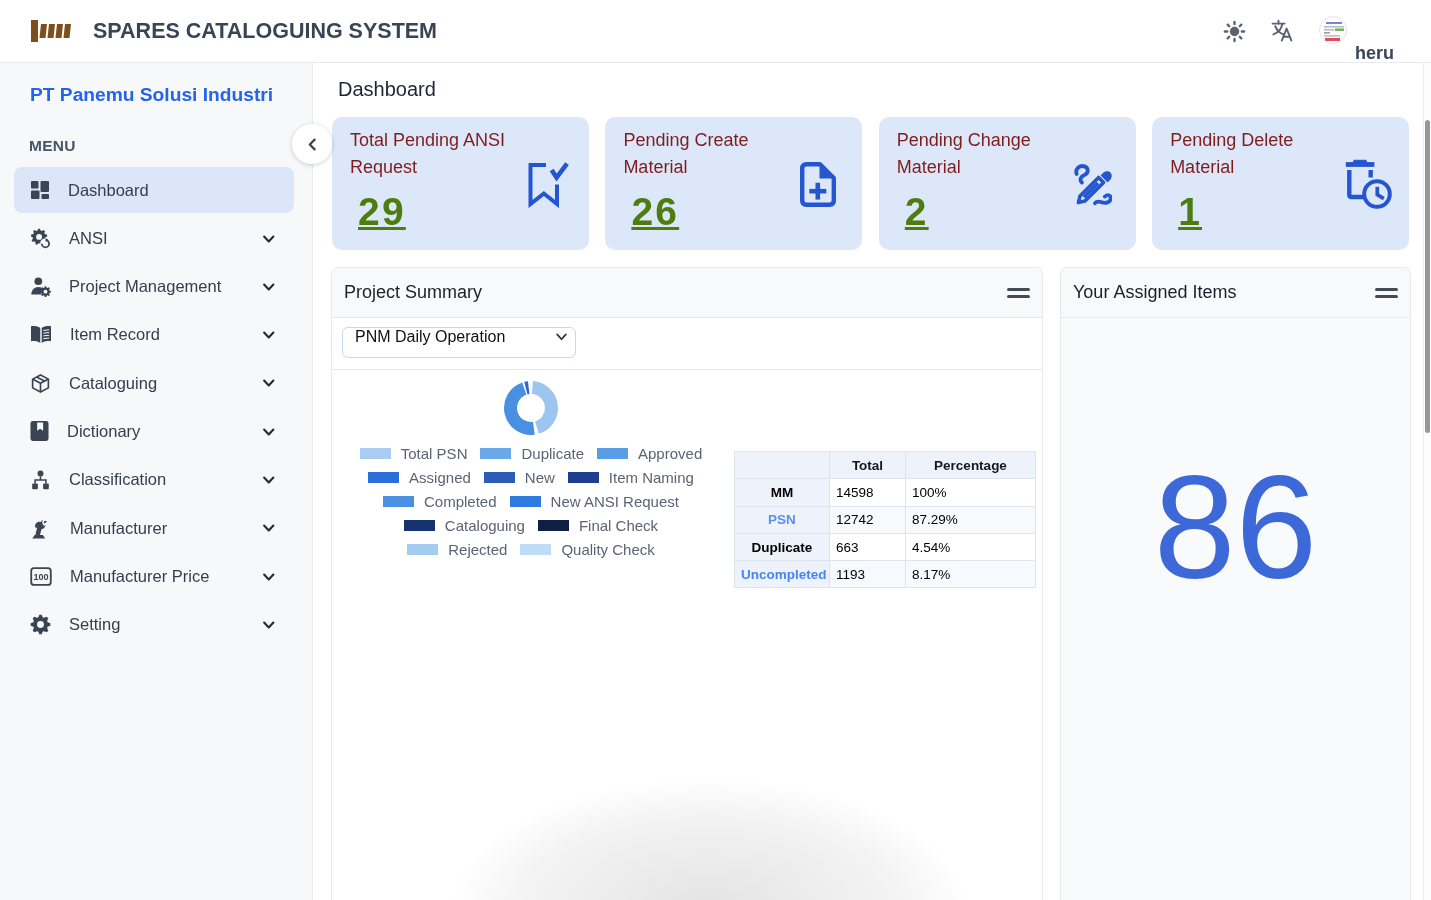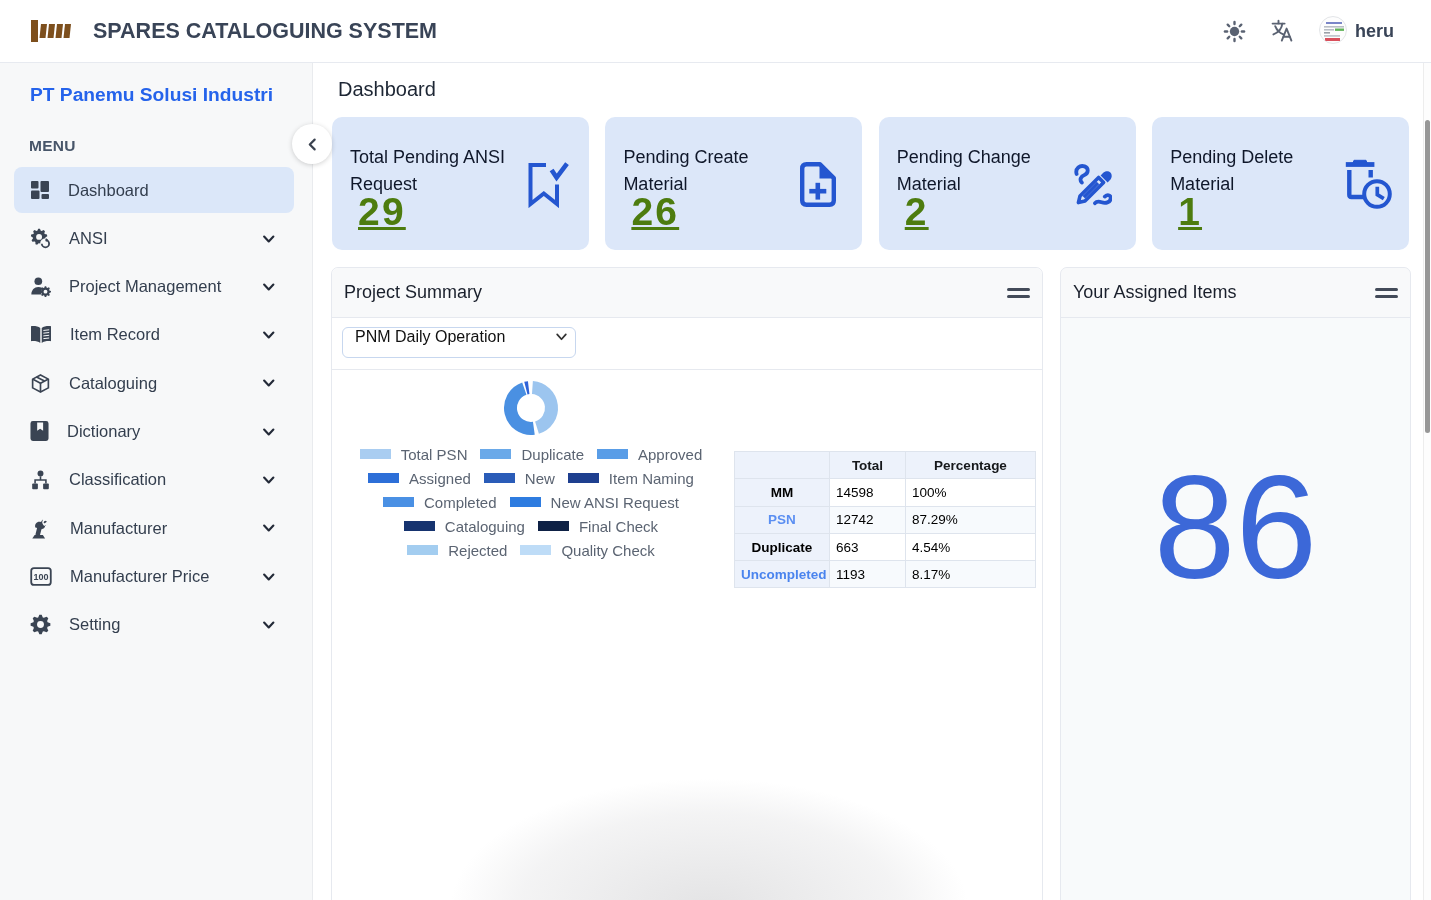--- a/index.html
+++ b/index.html
@@ -2,53 +2,53 @@
 <html><head>
 <meta charset="utf-8">
 <style>
 * { margin:0; padding:0; box-sizing:border-box; }
 html,body { width:1431px; height:900px; overflow:hidden; font-family:"Liberation Sans", sans-serif; background:#fff; }
 .hdr { position:absolute; left:0; top:0; width:1431px; height:63px; background:#fff; border-bottom:1px solid #e7eaf0; z-index:5; }
 .logo { position:absolute; left:31px; top:20px; }
 .hdr-title { position:absolute; left:93px; top:19px; font-size:21.5px; font-weight:bold; color:#394457; }
 .hdr-right { position:absolute; left:0; top:0; width:1431px; height:63px; } .hri { position:absolute; }
 .avatar { width:28px; height:28px; border-radius:50%; border:1px solid #e3e5e8; background:#fdfdfd; overflow:hidden; position:relative; }
-.uname { font-size:18px; font-weight:bold; color:#394457; }
+.uname { font-size:18px; font-weight:bold; color:#394457;margin-top:22px; }
 
 .side { position:absolute; left:0; top:63px; width:313px; height:837px; background:#f7f8f9; border-right:1px solid #e9ebee; }
 .side-title { position:absolute; left:30px; top:21px; font-size:19.2px; font-weight:bold; color:#2563eb; }
 .menu-label { position:absolute; left:29px; top:74px; font-size:15.5px; font-weight:bold; color:#475569; letter-spacing:0.3px; }
 .nav { position:absolute; left:14px; top:104px; width:280px; }
 .nav-item { height:46px; margin-bottom:2.3px; display:flex; align-items:center; padding:0 19px 0 16px; border-radius:8px; color:#333e4e; font-size:16.5px; }
 .nav-item.active { background:#dbe7f9; }
 .nav-item svg { flex:0 0 auto; }
 .nav-item .txt { margin-left:18px; flex:1; }
 .chev { width:13.5px; height:13.5px; }
 .collapse-btn { position:absolute; left:292px; top:124px; width:40px; height:40px; border-radius:50%; background:#fff; box-shadow:0 1px 5px rgba(0,0,0,0.18); z-index:6; display:flex; align-items:center; justify-content:center; }
 
 .main { position:absolute; left:314px; top:63px; width:1109px; height:837px; background:#fff; }
 .pg-title { position:absolute; left:24px; top:15px; font-size:20px; font-weight:500; color:#1d2634; }
 .cards { position:absolute; left:18px; top:54px; width:1077px; display:flex; gap:16.5px; }
 .scard { flex:1; height:133px; background:#dce7f9; border-radius:10px; position:relative; }
-.scard .lbl { position:absolute; left:18px; top:27px; font-size:18px; color:#0f172a; line-height:26.5px; width:190px; }
+.scard .lbl { position:absolute; left:18px; top:10px; font-size:18px; color:#7f1d1d; line-height:26.5px; width:190px; }
 .scard .num { position:absolute; left:26px; top:75px; font-size:39px; font-weight:bold; color:#4d7c0f; letter-spacing:2.2px; line-height:39px;text-decoration:underline; }
 .scard .ic { position:absolute; }
 
 .card { position:absolute; background:#fff; border:1px solid #e6e9ef; border-radius:7px; }
 .card-h { height:50px; border-bottom:1px solid #e6e9ef; background:#f8f9fa; border-radius:7px 7px 0 0; display:flex; align-items:center; justify-content:space-between; padding:0 12px 0 12px; font-size:18px; color:#1a202c;gap:44px; }
 .burger { width:23px; display:flex; flex-direction:column; gap:4px; }
 .burger i { display:block; height:3px; background:#434b59; border-radius:2px; }
 #ps { left:17px; top:204px; width:712px; height:700px; }
 #ai { left:746px; top:204px; width:351px; height:700px; background:#f8fafb; }
 .sel-row { height:52px; border-bottom:1px solid #e6e9ef; padding:9px 0 0 10px; }
 .sel { width:234px; height:31px; border:1px solid #c7d7ef; border-radius:6px; background:#fff; display:flex; align-items:center; justify-content:space-between; padding:0 7px 12px 12px; font-size:16px; color:#111; }
 .big86 { position:absolute; left:0; right:0; top:185px; text-align:center; font-size:147px; line-height:148px; color:#3c68d8; }
 
 .legend { position:absolute; left:4px; top:177px; width:390px; }
-.lrow { display:flex; justify-content:center; align-items:center; height:18px; margin-bottom:6px; }
+.lrow { display:flex; justify-content:center; align-items:flex-start; height:18px; margin-bottom:6px; }
 .litem { display:flex; align-items:center; }
 .lbar { width:31px; height:10.5px; margin-right:10px; }
 .ltxt { font-size:15px; color:#5b6472; }
 
 .tblwrap { position:absolute; left:402px; top:183px; }
 table { border-collapse:collapse; font-size:13.5px; table-layout:fixed; width:302px; }
 td,th { border:1px solid #dee4ed; height:27.3px; padding:0 6px; }
 th { background:#edf2fb; font-weight:bold; text-align:center; color:#16181b;margin-top:36px; }
 td.rh { background:#edf2fb; font-weight:bold; text-align:center; }
 tr.alt td:not(.rh) { background:#f7fafd; }

